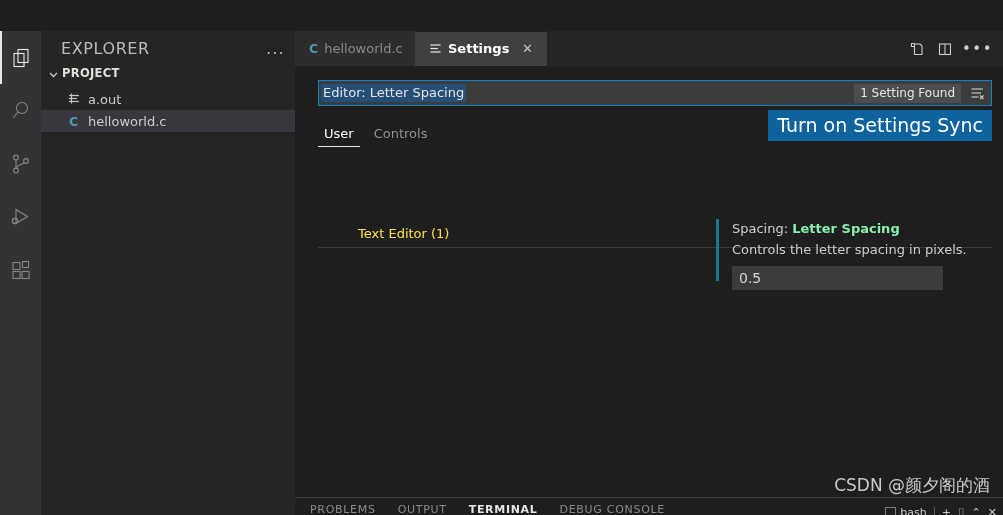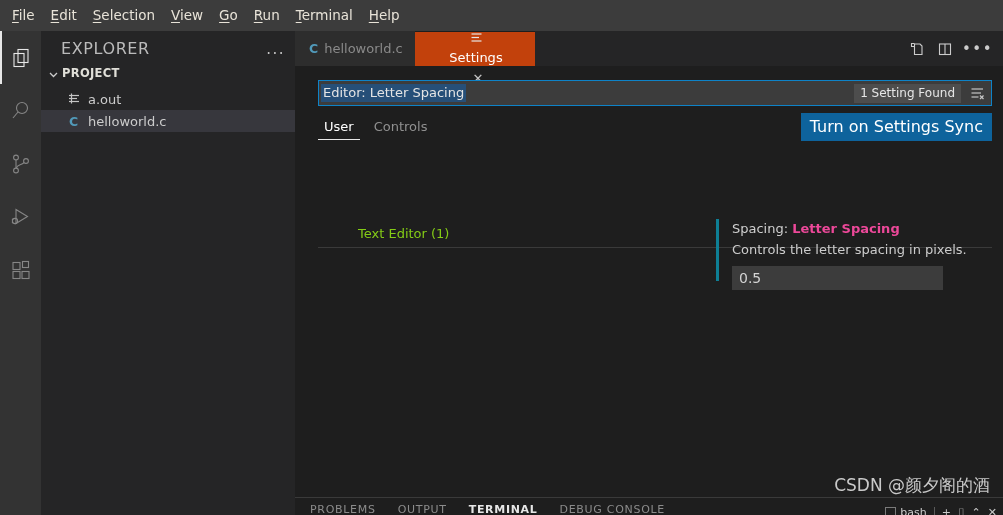--- a/index.html
+++ b/index.html
@@ -99,21 +99,21 @@
     position: relative; height: 35px; background: #252526;
     display: flex; align-items: stretch;
   }
   .tab {
     display: flex; align-items: center; gap: 6px;
     padding: 0 12px 0 14px; min-width: 120px;
     background: #2d2d2d; color: #8a8a8a;
     font-size: 13px; cursor: pointer; position: relative;
   }
   .tab.active {
-    background: #c2410c; color: #ffffff; font-weight: normal; flex-direction: column;
+    background: #404040; color: #ffffff; font-weight: bold;
   }
   .tab.active::before {
     content: ""; position: absolute; left: 0; right: 0; top: 0; height: 1px;
     background: #1e1e1e;
   }
   .tab-icon {
     font-size: 12.5px; font-weight: bold; flex-shrink: 0;
     display: inline-flex; align-items: center;
   }
   .tab-icon.c-lang { color: #519aba; }
@@ -165,66 +165,66 @@
     background: #4d4d4d; color: #e6e6e6; font-size: 12px;
     padding: 2px 6px 3px 6px; white-space: nowrap;
   }
   .filter-btn {
     width: 22px; height: 22px; display: inline-flex;
     align-items: center; justify-content: center; cursor: pointer;
   }
   .filter-btn svg { stroke: #c5c5c5; fill: none; stroke-width: 1.2; }
 
   .tabs-row {
-    margin: 13px 0 0 23px; display: flex; align-items: flex-start;
+    margin: 13px 0 0 23px; display: flex; align-items: flex-end;
     position: relative; height: 28px;
   }
   .s-tab {
     font-size: 13px; color: #909090; padding: 0 6px 6px 6px;
     margin-right: 8px; cursor: pointer; position: relative;
   }
   .s-tab.active { color: #ffffff; }
   .s-tab.active::after {
     content: ""; position: absolute; left: 0; right: 0; bottom: 0; height: 1px;
     background: #e7e7e7;
   }
   .sync-btn {
     position: absolute; right: 11px; bottom: 6px;
-    background: #0e639c; color: #ffffff; font-size: 16px;
+    background: #0e639c; color: #ffffff; font-size: 19px;
     padding: 4px 9px 5px 9px; cursor: pointer; white-space: nowrap;
   }
   .tabs-underline {
     position: absolute; left: 23px; right: 11px; top: 167px;
     height: 1px; background: #3a3a3a;
   }
 
   .settings-main {
     position: absolute; left: 0; right: 0; top: 137px; bottom: 0;
     display: flex;
   }
   .toc {
     width: 205px; padding: 7px 0 0 63px; flex-shrink: 0;
   }
   .toc-entry {
-    font-size: 13px; color: #84cc16; padding: 2px 0; cursor: pointer;
+    font-size: 13px; color: #fde047; padding: 2px 0; cursor: pointer;
     white-space: nowrap;
   }
   .settings-list { flex: 1; padding: 0; position: relative; }
   .setting-row {
     position: relative; padding: 4px 0 0 16px; margin-left: 216px;
   }
   .modified-bar {
     position: absolute; left: 0; top: 2px; width: 3px; height: 62px;
     background: #0e7f95;
   }
   .setting-title {
     font-size: 13px; color: #e7e7e7; margin-bottom: 6px;
   }
   .setting-title .cat { font-weight: normal; color: #cfcfcf; }
-  .setting-title .nm { font-weight: bold; color: #ec4899; }
+  .setting-title .nm { font-weight: bold; color: #86efac; }
   .setting-desc {
     font-size: 13px; color: #cccccc; margin-bottom: 9px;
   }
   .setting-input {
     width: 211px; height: 24px; background: #3c3c3c;
     border: 1px solid #3c3c3c;
     display: flex; align-items: center; padding: 0 6px;
     font-size: 14px; color: #d4d4d4; cursor: text;
   }
 
@@ -272,30 +272,20 @@
     font-size: 17px; color: #d8d8d8; opacity: 0.92;
     font-family: "DejaVu Sans", sans-serif; white-space: nowrap;
     pointer-events: none;
   }
 </style>
 </head>
 <body>
 
 <div id="app">
 
-  <div class="menubar">
-    <div class="menu-item"><u>F</u>ile</div>
-    <div class="menu-item"><u>E</u>dit</div>
-    <div class="menu-item"><u>S</u>election</div>
-    <div class="menu-item"><u>V</u>iew</div>
-    <div class="menu-item"><u>G</u>o</div>
-    <div class="menu-item"><u>R</u>un</div>
-    <div class="menu-item"><u>T</u>erminal</div>
-    <div class="menu-item"><u>H</u>elp</div>
-  </div>
 
   <div class="activitybar">
     <div class="act-item active">
       <span>
         <svg width="24" height="24" viewBox="0 0 24 24">
           <rect x="9" y="3.5" width="10" height="13"></rect>
           <rect x="5" y="7.5" width="10" height="13"></rect>
         </svg>
       </span>
     </div>

